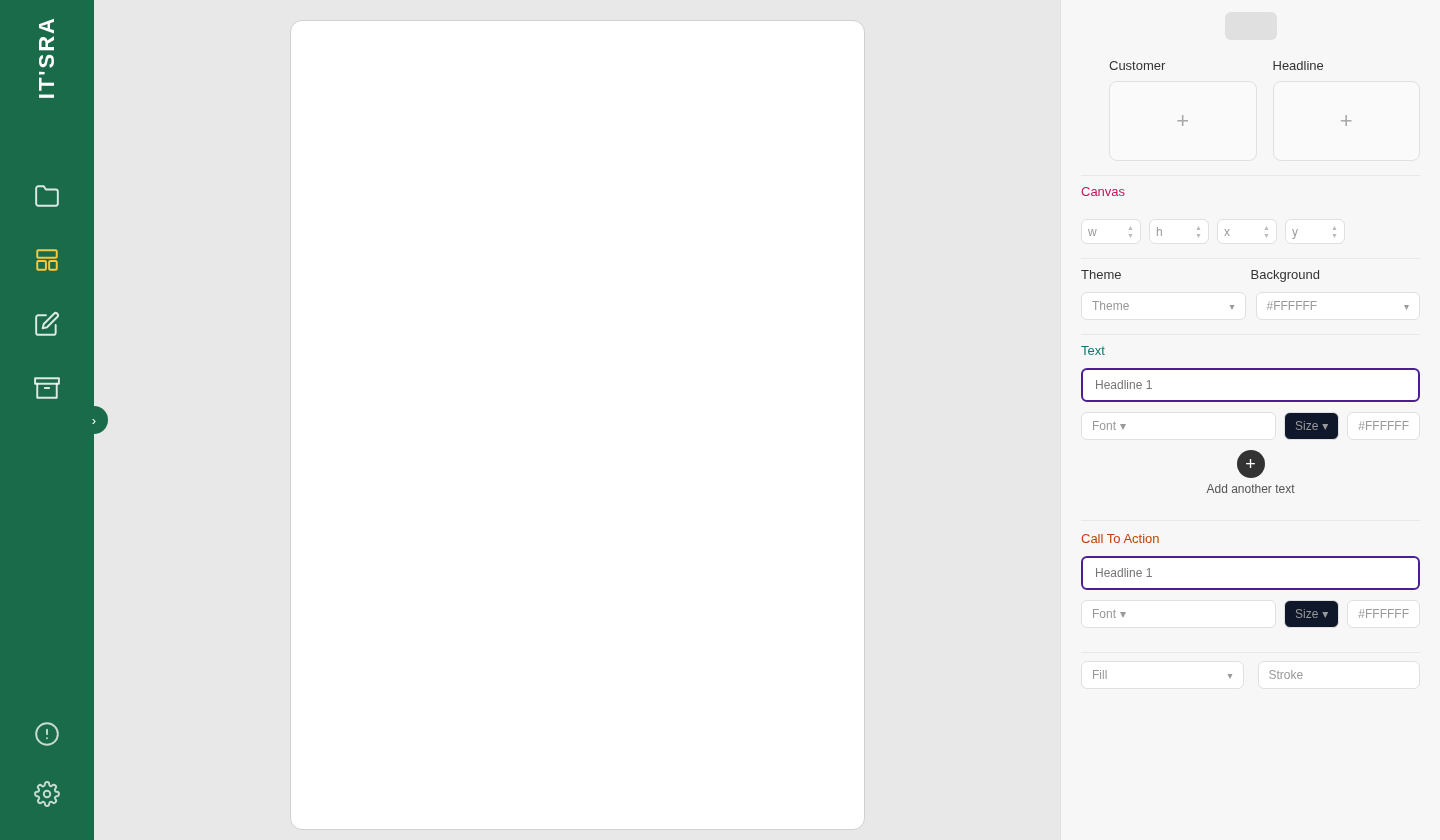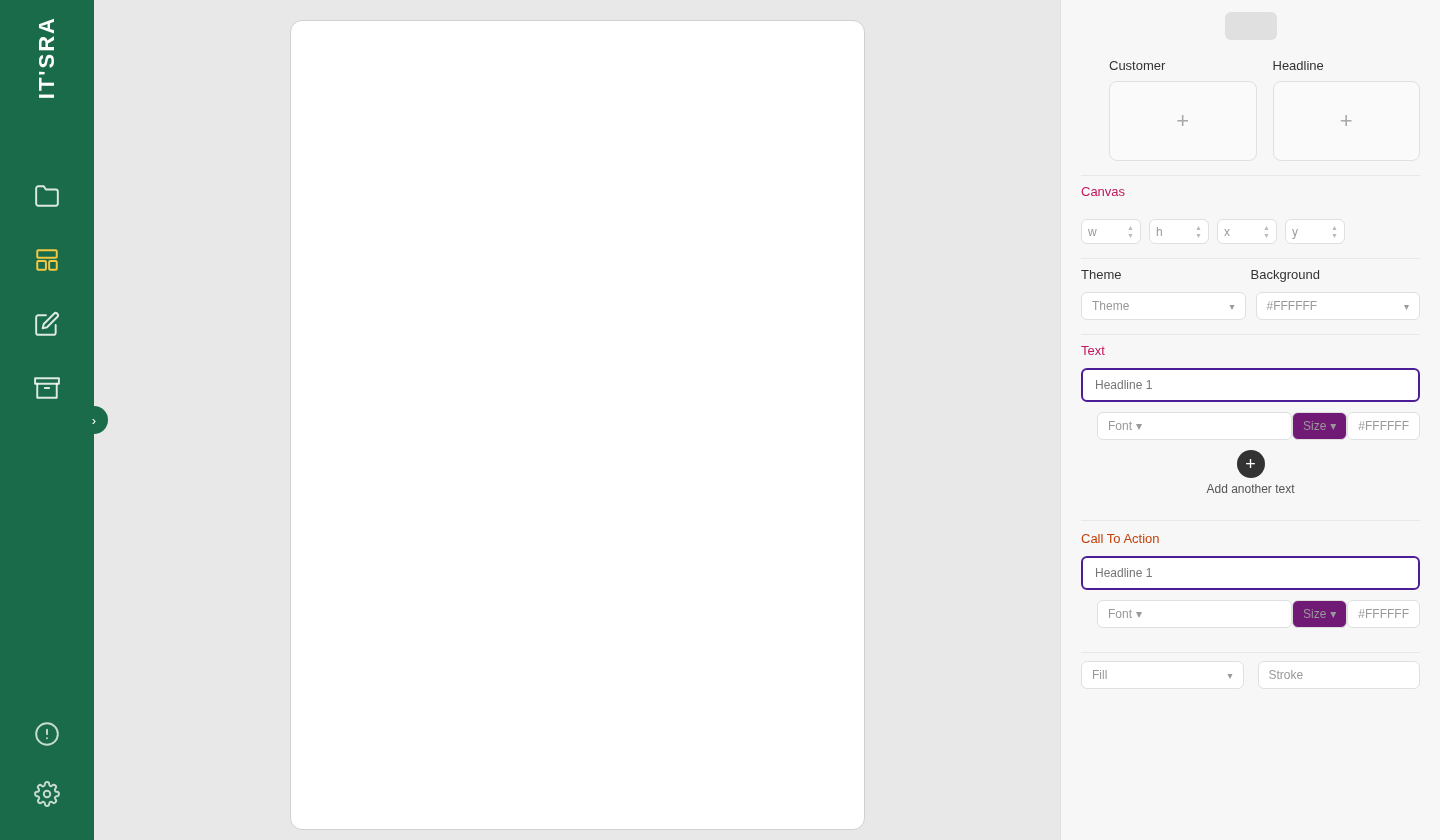--- a/index.html
+++ b/index.html
@@ -242,57 +242,56 @@
       display: flex;
       gap: 10px;
     }
 
     
     .text-section {
       padding: 8px 20px 14px;
     }
     .text-section-label {
       font-size: 13px;
-      color: #be185d;
+      color: #0f766e;
       font-weight: 500;
       margin-bottom: 10px;
     }
     .text-input-field {
       border: 2px solid #4c1d95;
       border-radius: 6px;
       background: white;
       padding: 8px 12px;
       font-size: 12px;
       color: #bbb;
       width: 100%;
       margin-bottom: 10px;
     }
     .text-controls-row {
       display: flex;
-      gap: 0;
+      gap: 8px;
       margin-bottom: 10px;
-      margin-left: 16px;
     }
     .font-select {
       border: 1px solid #e0e0e0;
       border-radius: 6px;
       background: white;
       padding: 6px 10px;
       font-size: 12px;
       color: #999;
       display: flex;
       align-items: center;
       gap: 4px;
       cursor: pointer;
       flex: 1.2;
     }
     .size-select {
       border: 1px solid #e0e0e0;
       border-radius: 6px;
-      background: #701a75;
+      background: #0f172a;
       padding: 6px 10px;
       font-size: 12px;
       color: #999;
       display: flex;
       align-items: center;
       gap: 4px;
       cursor: pointer;
     }
     .color-chip {
       border: 1px solid #e0e0e0;

